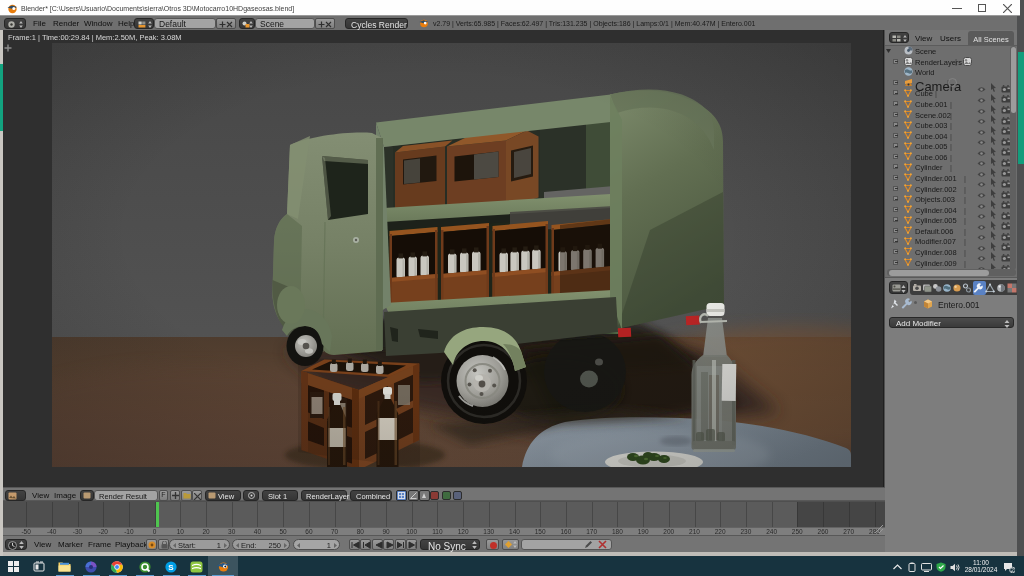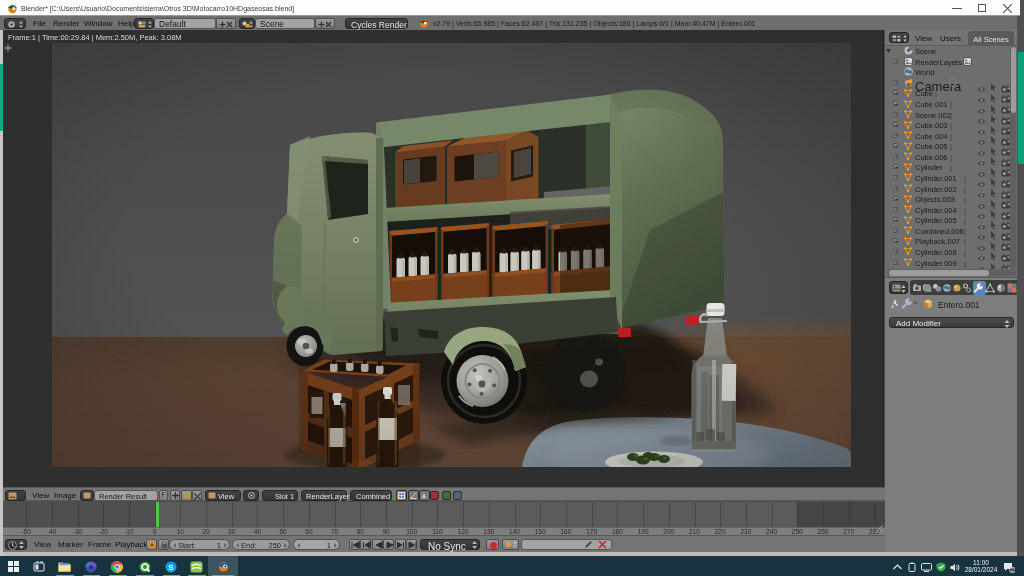--- a/index.html
+++ b/index.html
@@ -827,21 +827,21 @@
 <div class="abs" style="left:0;top:195.3px;width:132px;height:10.57px">
         <div class="abs" style="left:8px;top:2.5px;width:5px;height:5px;border:1px solid #555;background:#8a8a8a">
           <div style="position:absolute;left:0.5px;top:1.5px;width:3px;height:1px;background:#333"></div>
         </div>
         <svg width="8" height="8" style="position:absolute;left:19px;top:1px">
           <path d="M1 1.5 L7 1.5 L4 7 Z" fill="none" stroke="#d8882a" stroke-width="1.2"></path>
           <circle cx="1.2" cy="1.3" r="1" fill="#eda43a"></circle>
           <circle cx="6.8" cy="1.3" r="1" fill="#eda43a"></circle>
           <circle cx="4" cy="6.8" r="1" fill="#eda43a"></circle>
         </svg>
-        <div class="abs" style="left:30px;top:1.5px;font-size:7.5px;color:#1a1a1a;white-space:nowrap">Combined.006</div>
+        <div class="abs" style="left:30px;top:1.5px;font-size:7.5px;color:#1a1a1a;white-space:nowrap">Default.006</div>
         <div class="abs" style="left:79px;top:1.5px;font-size:7.5px;color:#3a3a3a">|</div>
         <div class="abs" style="left:92px;top:2px"><svg width="9" height="7" viewBox="0 0 9 7">
             <path d="M0.5 3.5 Q4.5 -0.8 8.5 3.5 Q4.5 7.8 0.5 3.5 Z" fill="#454545"></path>
             <circle cx="4.5" cy="3.5" r="1.3" fill="#8a8a8a"></circle>
           </svg></div>
         <div class="abs" style="left:105px;top:1px"><svg width="7" height="9" viewBox="0 0 7 9">
             <path d="M1 0 L6 5 L3.7 5.3 L5 8.4 L3.7 8.8 L2.5 5.8 L1 7 Z" fill="#3e3e3e"></path>
           </svg></div>
         <div class="abs" style="left:116px;top:1.5px"><svg width="10" height="8" viewBox="0 0 10 8">
             <rect x="0.5" y="1.5" width="9" height="6" rx="1" fill="#3e3e3e"></rect>
@@ -854,21 +854,21 @@
 <div class="abs" style="left:0;top:205.9px;width:132px;height:10.57px">
         <div class="abs" style="left:8px;top:2.5px;width:5px;height:5px;border:1px solid #555;background:#8a8a8a">
           <div style="position:absolute;left:0.5px;top:1.5px;width:3px;height:1px;background:#333"></div>
         </div>
         <svg width="8" height="8" style="position:absolute;left:19px;top:1px">
           <path d="M1 1.5 L7 1.5 L4 7 Z" fill="none" stroke="#d8882a" stroke-width="1.2"></path>
           <circle cx="1.2" cy="1.3" r="1" fill="#eda43a"></circle>
           <circle cx="6.8" cy="1.3" r="1" fill="#eda43a"></circle>
           <circle cx="4" cy="6.8" r="1" fill="#eda43a"></circle>
         </svg>
-        <div class="abs" style="left:30px;top:1.5px;font-size:7.5px;color:#1a1a1a;white-space:nowrap">Playback.007</div>
+        <div class="abs" style="left:30px;top:1.5px;font-size:7.5px;color:#1a1a1a;white-space:nowrap">Modifier.007</div>
         <div class="abs" style="left:79px;top:1.5px;font-size:7.5px;color:#3a3a3a">|</div>
         <div class="abs" style="left:92px;top:2px"><svg width="9" height="7" viewBox="0 0 9 7">
             <path d="M0.5 3.5 Q4.5 -0.8 8.5 3.5 Q4.5 7.8 0.5 3.5 Z" fill="#454545"></path>
             <circle cx="4.5" cy="3.5" r="1.3" fill="#8a8a8a"></circle>
           </svg></div>
         <div class="abs" style="left:105px;top:1px"><svg width="7" height="9" viewBox="0 0 7 9">
             <path d="M1 0 L6 5 L3.7 5.3 L5 8.4 L3.7 8.8 L2.5 5.8 L1 7 Z" fill="#3e3e3e"></path>
           </svg></div>
         <div class="abs" style="left:116px;top:1.5px"><svg width="10" height="8" viewBox="0 0 10 8">
             <rect x="0.5" y="1.5" width="9" height="6" rx="1" fill="#3e3e3e"></rect>
@@ -1053,21 +1053,21 @@
 <div class="abs ddark" style="left:205px;top:1.5px;width:36px;height:11px;font-size:7.5px;padding:1px 0 0 12px">View</div>
 <svg class="abs" style="left:208px;top:3.5px" width="8" height="7">
         <rect x="0.5" y="0.5" width="7" height="6" rx="1" fill="#b99a72"></rect>
       </svg>
 <div class="abs ddark" style="left:243px;top:1.5px;width:16px;height:11px">
         <svg width="9" height="9" style="position:absolute;left:2.5px;top:0.5px">
           <circle cx="4.5" cy="4.5" r="3" fill="none" stroke="#bbb" stroke-width="1"></circle>
           <circle cx="4.5" cy="4.5" r="1" fill="#ddd"></circle>
         </svg>
       </div>
-<div class="abs ddark" style="left:262px;top:1.5px;width:36px;height:11px;font-size:7.5px;padding:1px 0 0 12px">Slot 1</div>
+<div class="abs ddark" style="left:262px;top:1.5px;width:36px;height:11px;font-size:7.5px;padding:1px 0 0 5px">Slot 1</div>
 <div class="abs ddark" style="left:301px;top:1.5px;width:46px;height:11px;font-size:7.5px;padding:1px 0 0 4px">RenderLayer</div>
 <div class="abs ddark" style="left:350px;top:1.5px;width:42px;height:11px;font-size:7.5px;padding:1px 0 0 5px">Combined</div>
 <div class="abs" style="left:396px;top:1.5px;width:11px;height:11px;background:#5a82c4;border:1px solid #2c2c2c;border-radius:2px"></div>
 <div class="abs" style="left:408px;top:1.5px;width:11px;height:11px;background:#787878;border:1px solid #2c2c2c;border-radius:2px"></div>
 <div class="abs" style="left:419px;top:1.5px;width:11px;height:11px;background:#787878;border:1px solid #2c2c2c;border-radius:2px"></div>
 <svg class="abs" style="left:398px;top:3.5px" width="7" height="7">
         <rect x="0.5" y="0.5" width="6" height="6" fill="none" stroke="#d8dde8" stroke-width="1"></rect>
         <path d="M3.5 0.5 L3.5 6.5 M0.5 3.5 L6.5 3.5" stroke="#d8dde8" stroke-width="0.8"></path>
       </svg>
 <svg class="abs" style="left:410px;top:3.5px" width="7" height="7">

